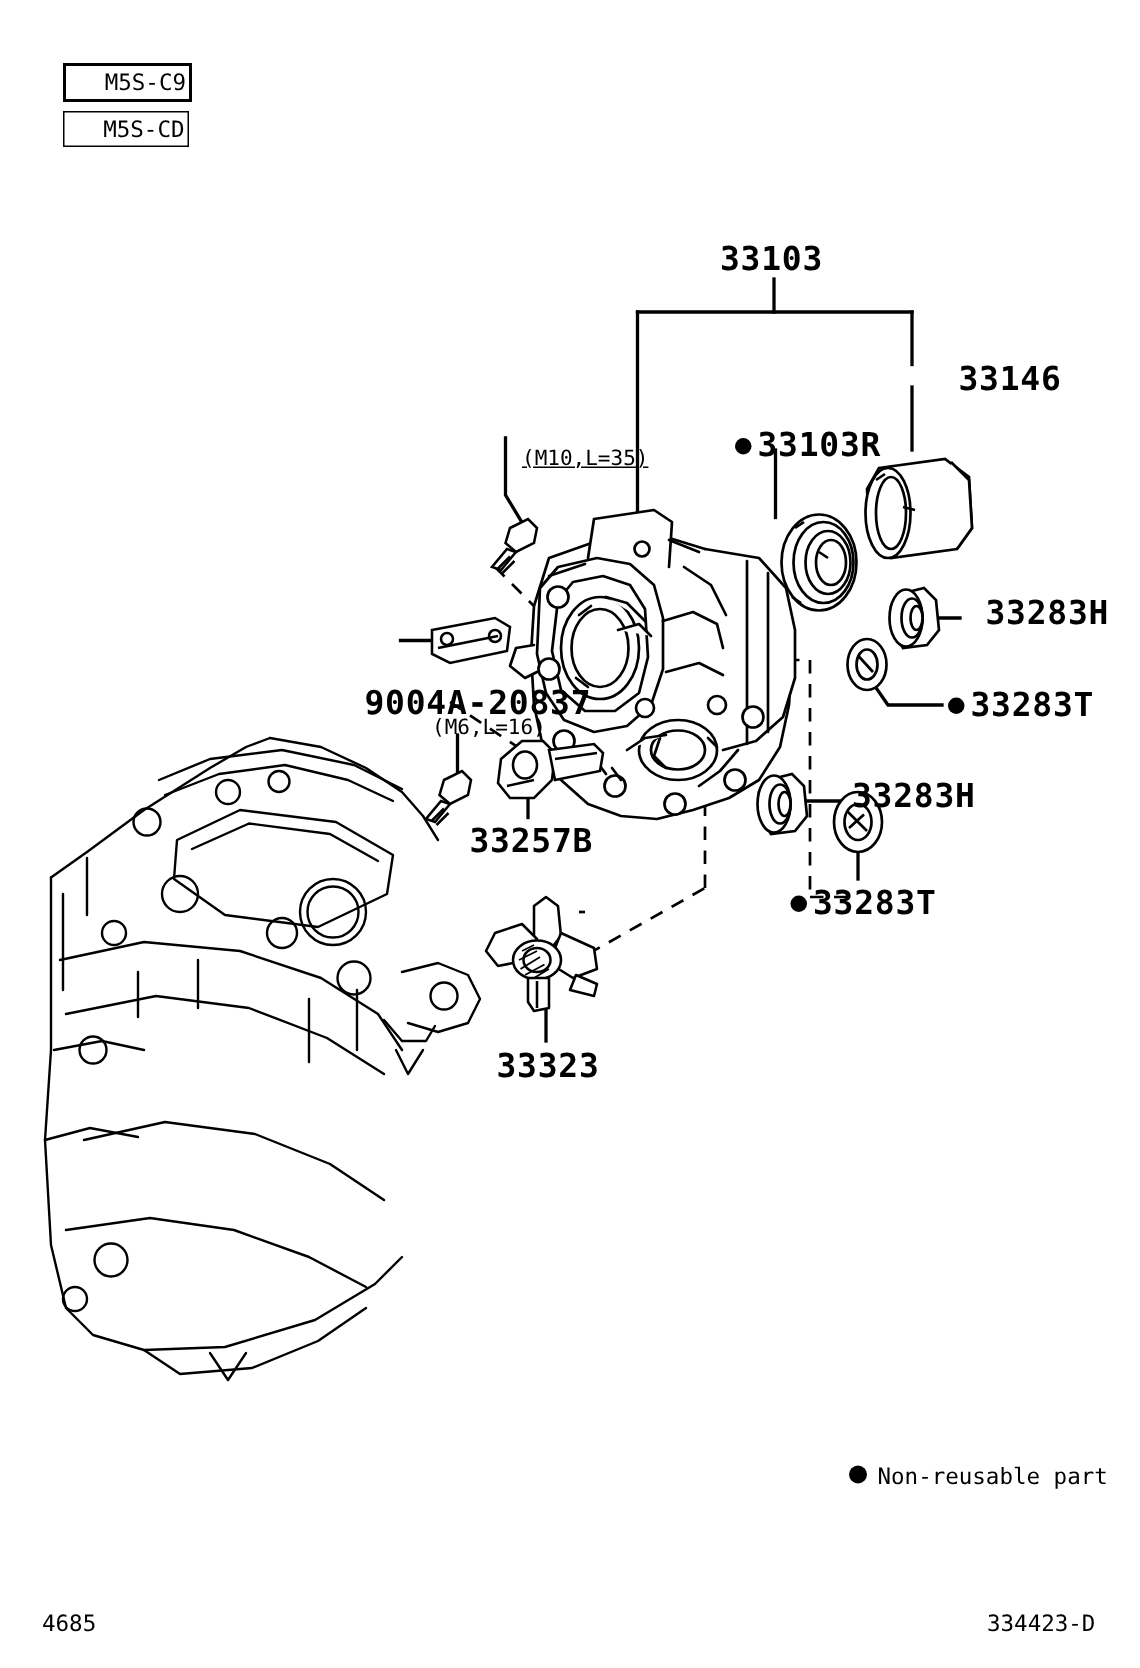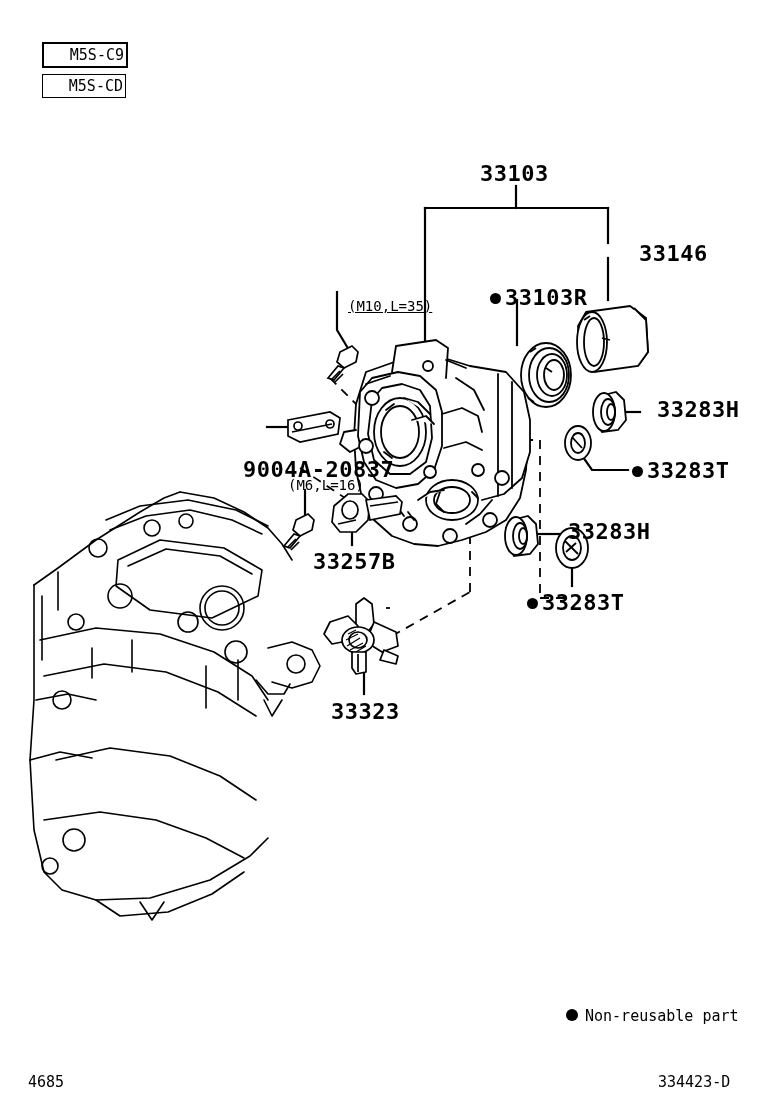--- a/index.html
+++ b/index.html
@@ -398,18 +398,18 @@
   <div class="plabel" style="left:527px; top:592px;"><span class="dot"></span><span>33283T</span></div>
 
   <div class="plabel" style="left:243px; top:459px;">9004A-20837</div>
   <div class="sublabel" style="left:288px; top:478px;">(M6,L=16)</div>
 
   <div class="plabel" style="left:313px; top:551px;">33257B</div>
 
   <div class="plabel" style="left:331px; top:701px;">33323</div>
 
 
-  <div class="legend" style="left:566px; top:1007px;"><span class="dot"></span><span>Non-reusable part</span></div>
+  <div class="legend" style="left:566px; top:975px;"><span class="dot"></span><span>Non-reusable part</span></div>
 
   <div class="footer-text" style="left:28px; top:1073px;">4685</div>
   <div class="footer-text" style="left:658px; top:1073px;text-align:right;">334423-D</div>
 
 </div>
 
 </body></html>

